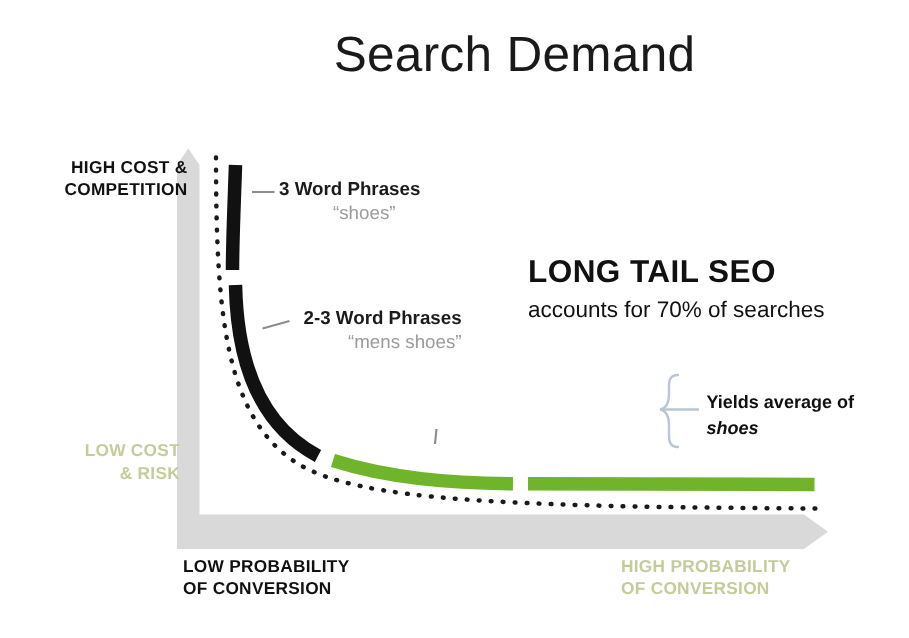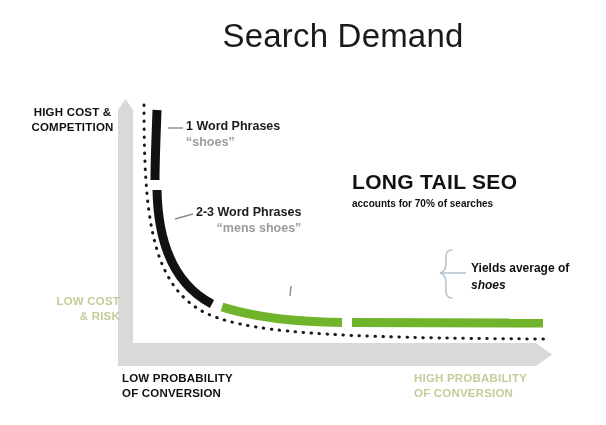--- a/index.html
+++ b/index.html
@@ -26,48 +26,48 @@
   }
 
   
   .axis-label{
     font-size:11.5px;
     font-weight:bold;
     letter-spacing:.2px;
     line-height:14.5px;
     color:#111111;
   }
-  #lbl-highcost{left:20px;top:105px;width:105px;text-align:center;}
+  #lbl-highcost{left:20px;top:105px;width:105px;text-align:right;}
   #lbl-lowprob{left:122px;top:371px;width:180px;text-align:left;}
   .axis-label.muted{color:#c5cc9a;}
   #lbl-lowcost{left:14px;top:294px;width:106px;text-align:right;}
   #lbl-highprob{left:414px;top:371px;width:180px;text-align:left;}
 
   
   .callout-main{
     font-size:12.5px;font-weight:bold;color:#1b1b1b;
     line-height:16px;white-space:nowrap;
   }
   .callout-sub{
-    font-size:12.5px;font-weight:bold;color:#9b9b9b;
-    line-height:16px;white-space:nowrap;
+    font-size:12.5px;font-weight:normal;color:#9b9b9b;
+    line-height:16px;white-space:nowrap;margin-left:36px;
   }
   #co1{left:186px;top:118px;}
   #co2{left:196px;top:204px;text-align:right;}
   #co3{left:241px;top:256px;}
 
   
   #lt-title{
     left:352px;top:170px;
     font-size:21px;font-weight:bold;color:#111111;
     letter-spacing:.3px;white-space:nowrap;
   }
   #lt-sub{
     left:352px;top:198px;
-    font-size:10px;font-weight:bold;color:#111111;
+    font-size:15px;font-weight:normal;color:#111111;
     white-space:nowrap;
   }
 
   
   #yields{
     left:471px;top:260px;width:130px;
     font-size:12px;font-weight:bold;color:#111111;line-height:17px;
   }
   #yields .ital{font-style:italic;}
 
@@ -126,21 +126,21 @@
     <div>LOW PROBABILITY</div>
     <div>OF CONVERSION</div>
   </div>
 
   <div class="abs axis-label muted" id="lbl-highprob">
     <div>HIGH PROBABILITY</div>
     <div>OF CONVERSION</div>
   </div>
 
   <div class="abs" id="co1">
-    <div class="callout-main">1 Word Phrases</div>
+    <div class="callout-main">3 Word Phrases</div>
     <div class="callout-sub">“shoes”</div>
   </div>
 
   <div class="abs" id="co2">
     <div class="callout-main">2-3 Word Phrases</div>
     <div class="callout-sub">“mens shoes”</div>
   </div>
 
 
   <div class="abs" id="lt-title">LONG TAIL SEO</div>

